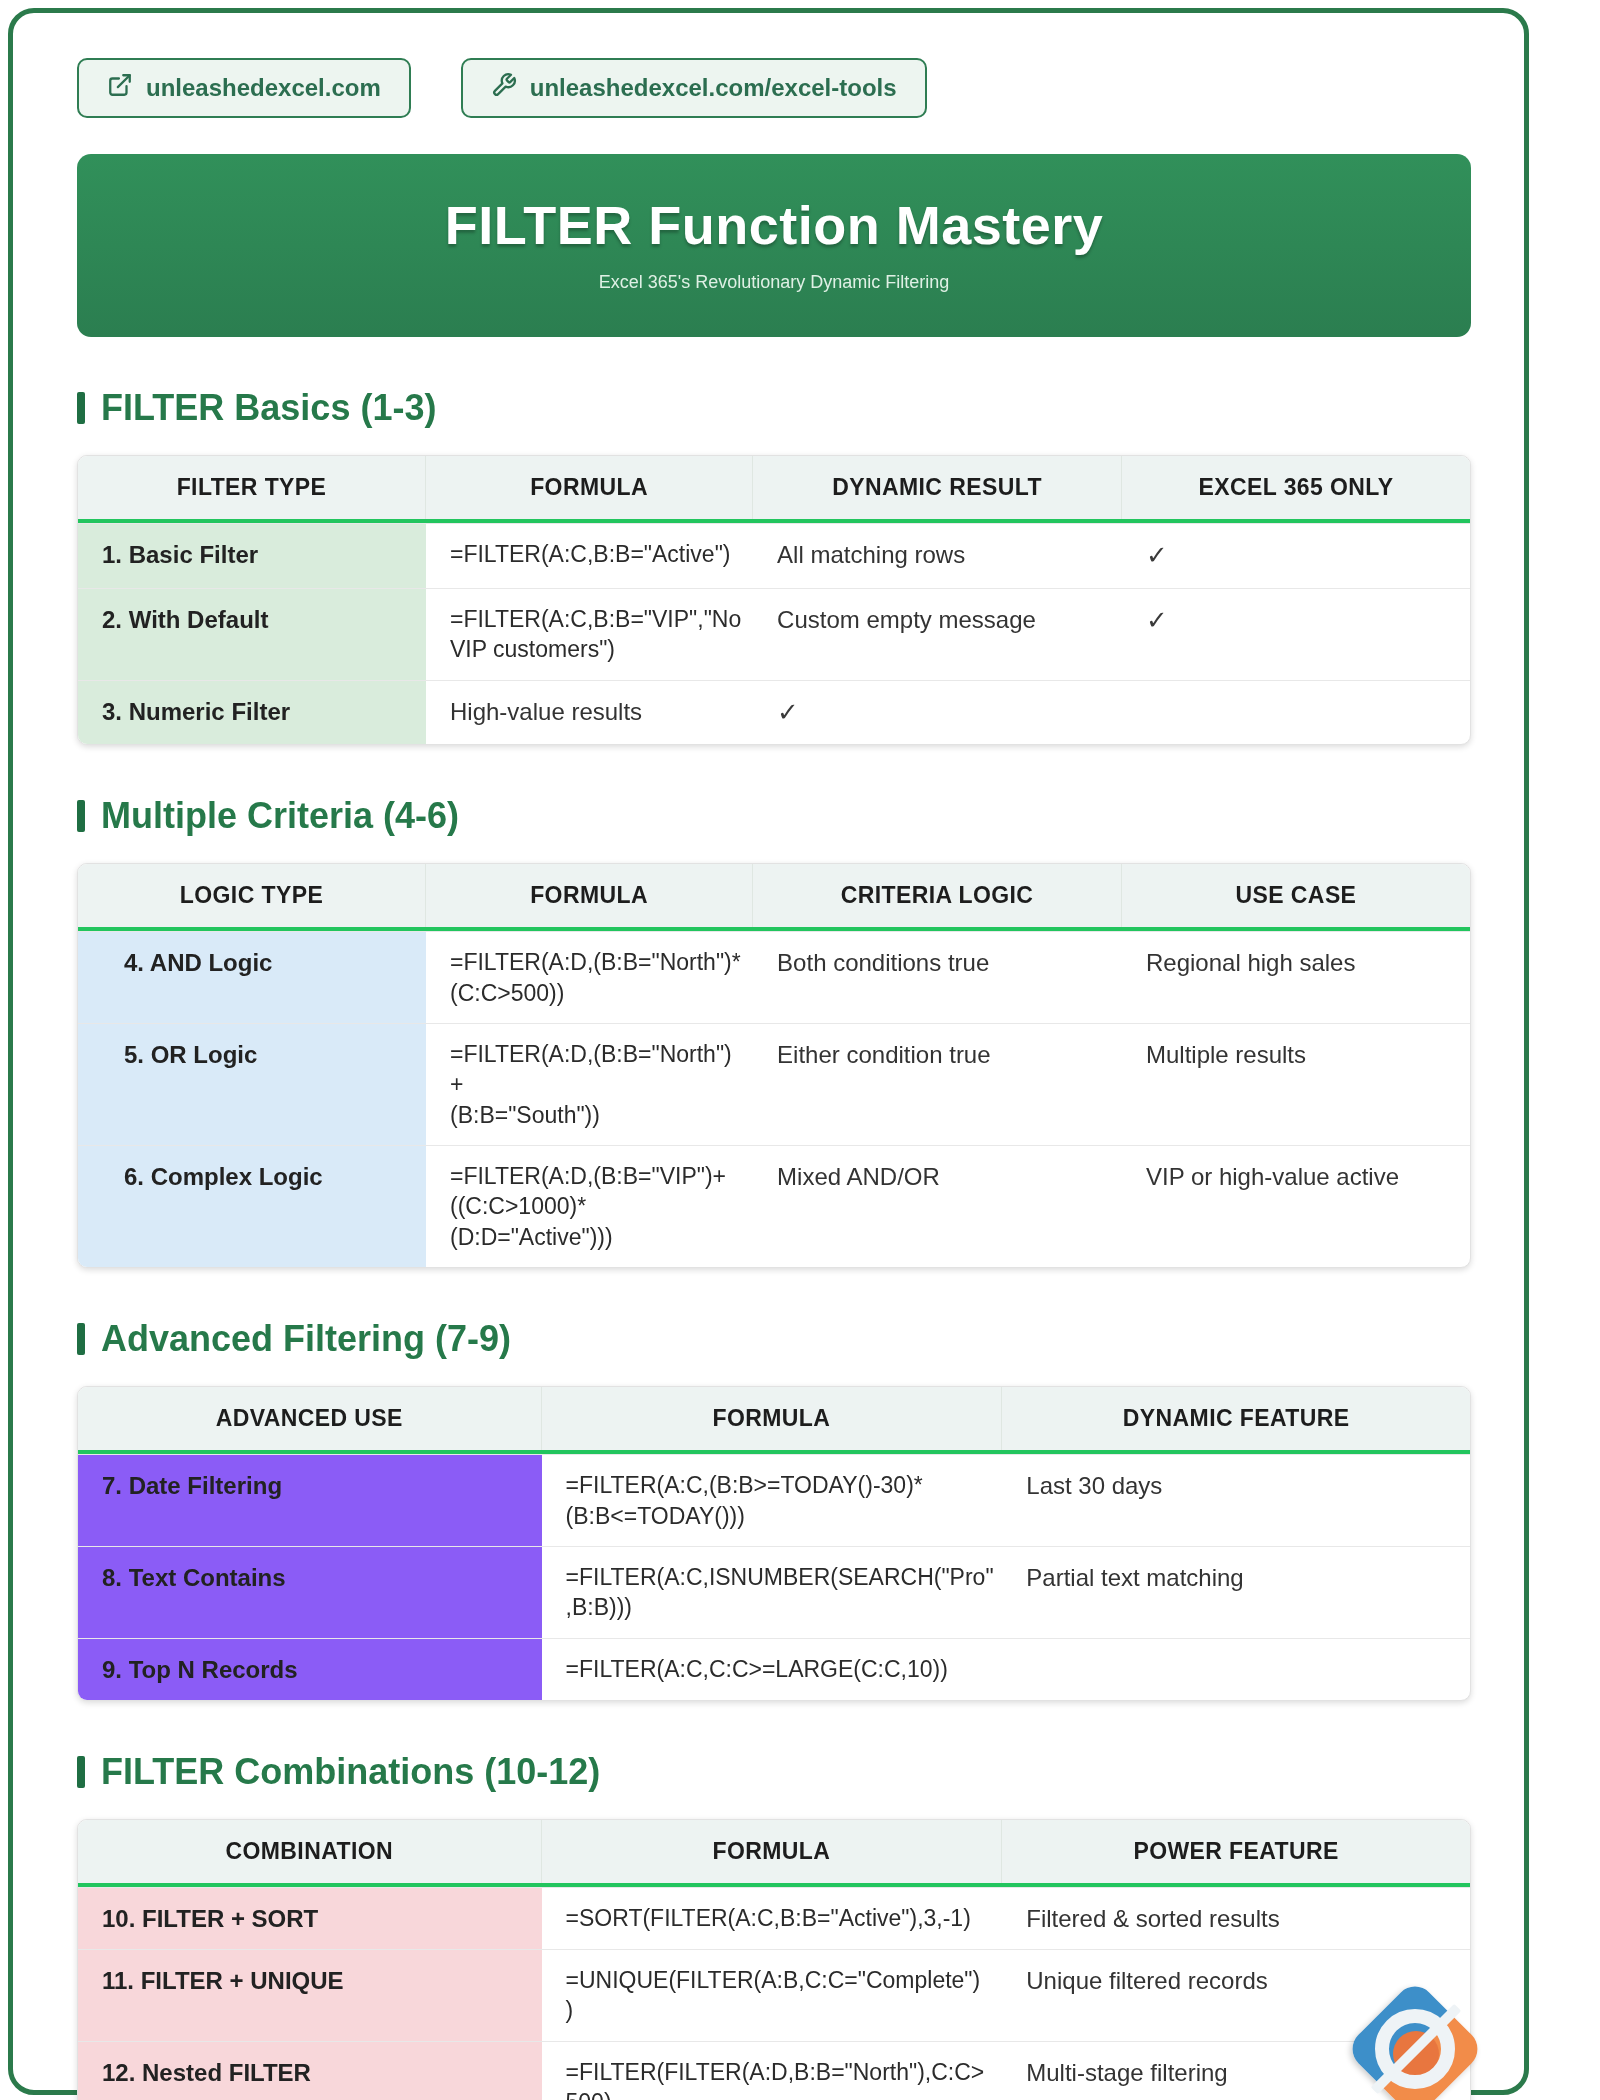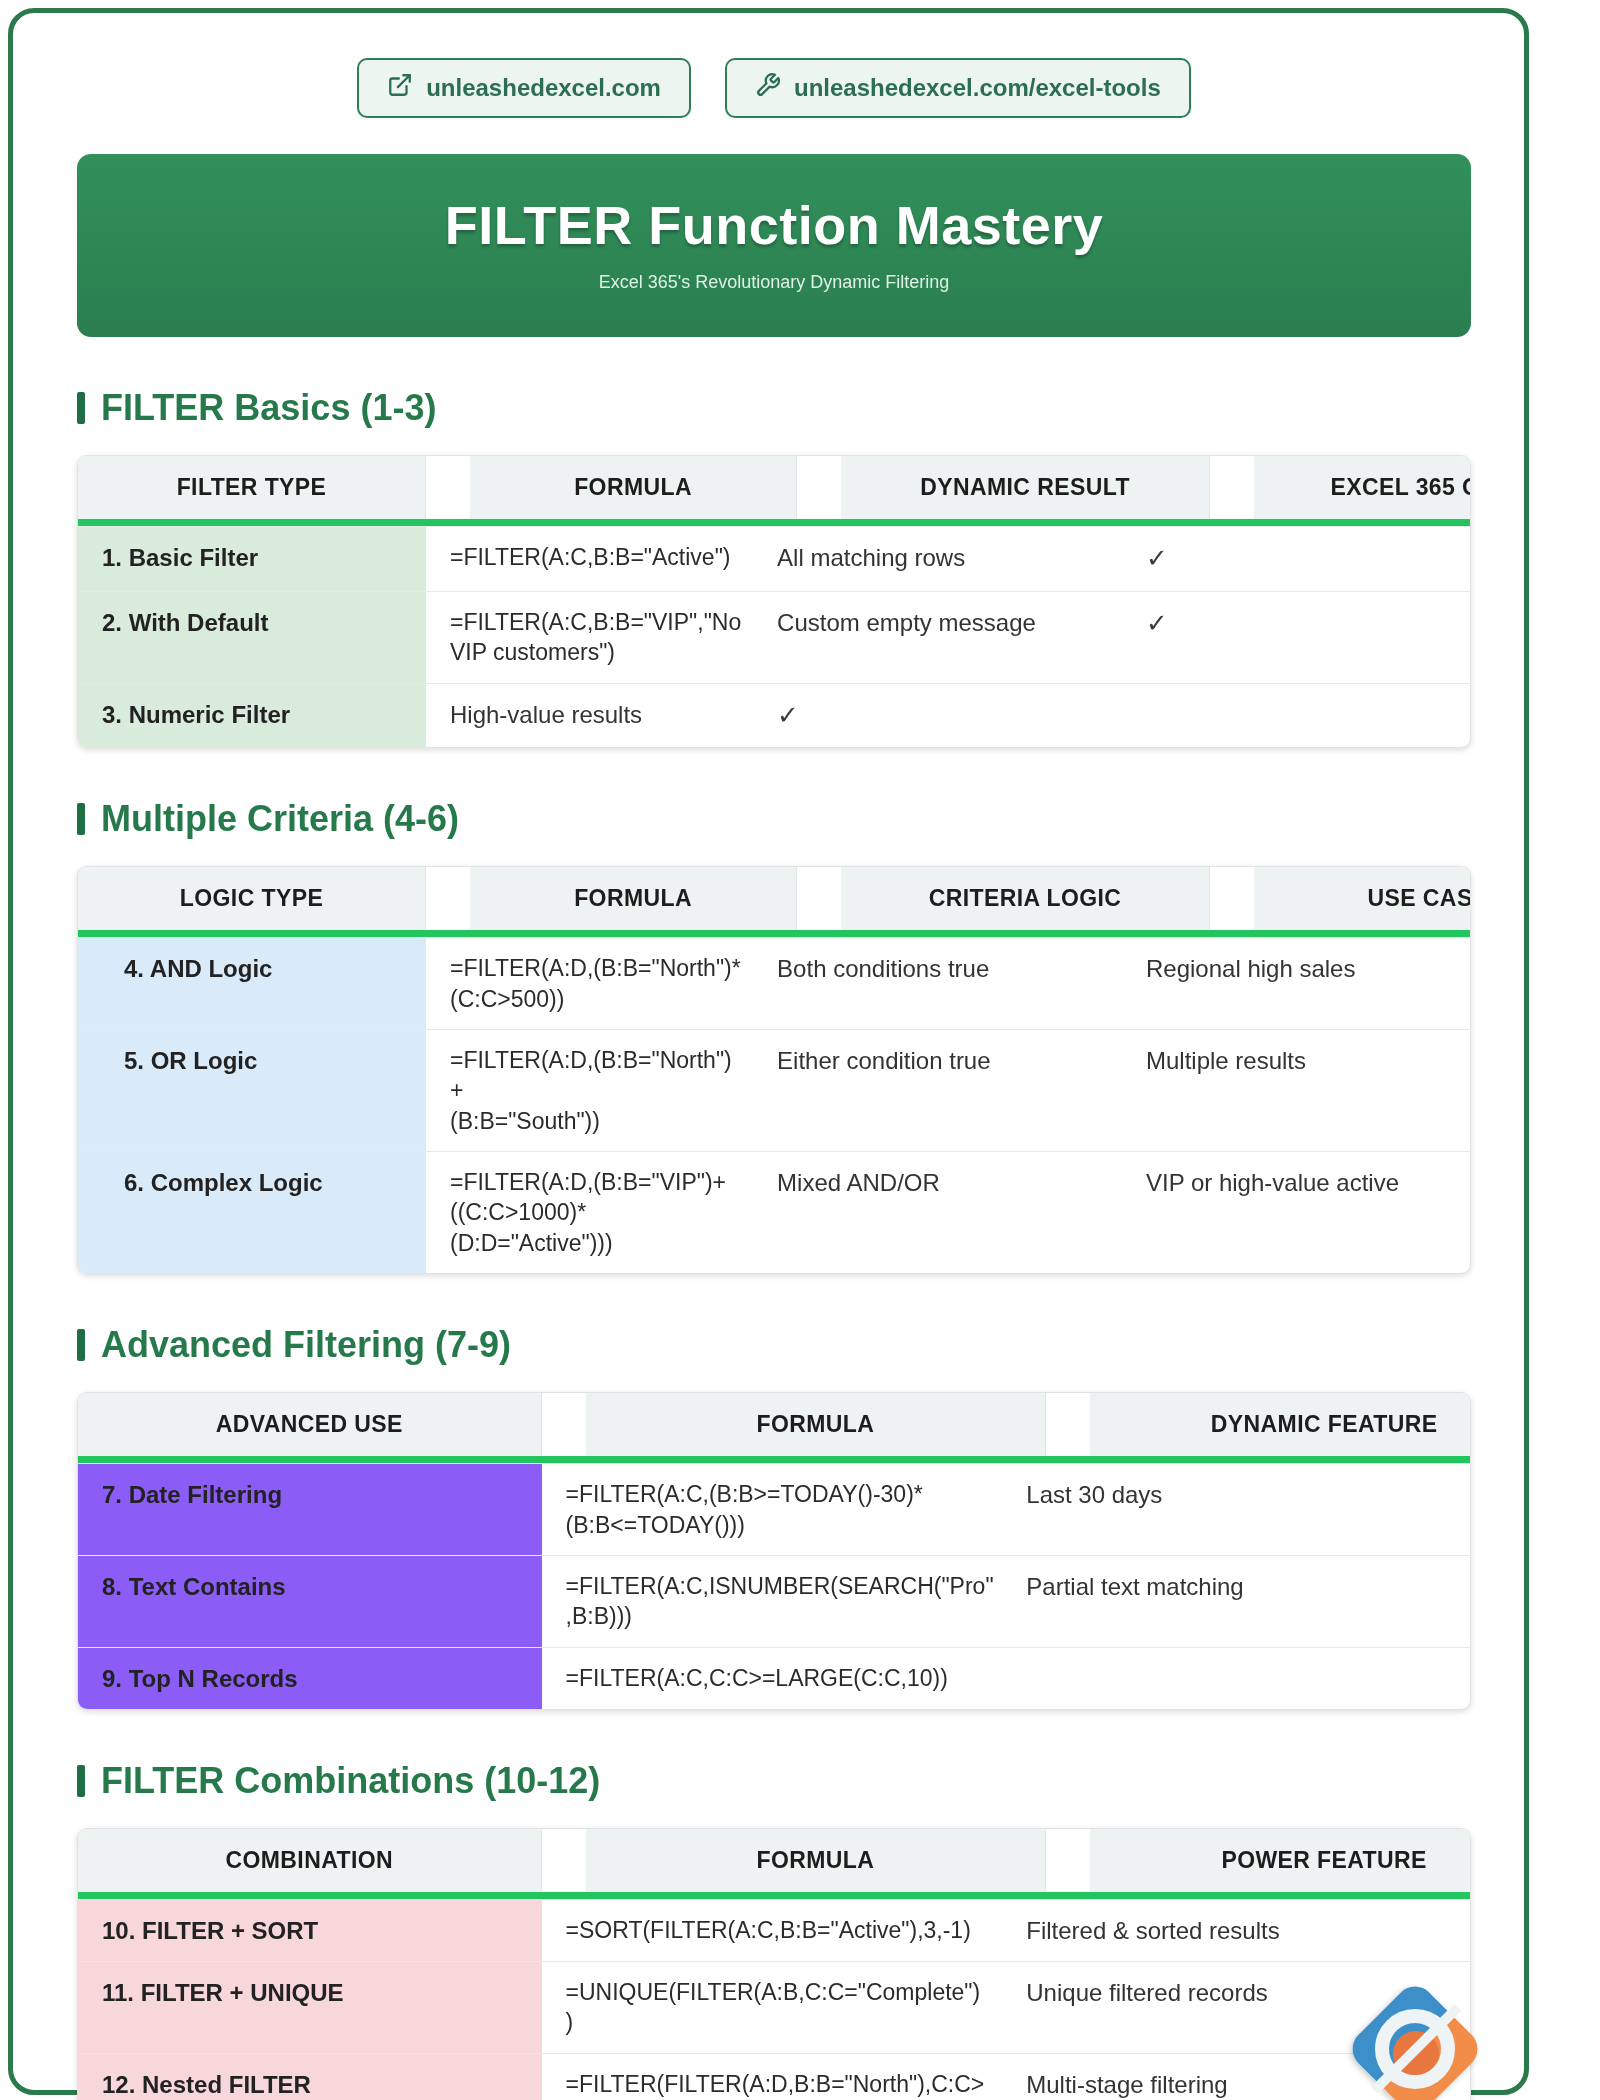--- a/index.html
+++ b/index.html
@@ -8,21 +8,21 @@
     font-family:"Liberation Sans","DejaVu Sans",sans-serif;color:#333;
     position:relative;
   }
   .frame{
     position:absolute;left:8px;top:8px;width:1511px;height:2077px;
     border:5px solid #2b7a4b;border-radius:26px;pointer-events:none;
   }
   .content{position:absolute;left:77px;top:0;width:1394px;}
 
   
-  .badges{margin-top:58px;display:flex;justify-content:center;gap:34px;}
+  .badges{margin-top:58px;display:flex;gap:50px;}
   .badge{
     display:flex;align-items:center;gap:13px;background:#edf5f0;
     border:2px solid #2f7d53;border-radius:10px;padding:12px 28px;
     color:#2c6e50;font-weight:700;font-size:24px;cursor:pointer;
   }
   .badge svg{stroke:#2c6e50;fill:none;stroke-width:2.1;stroke-linecap:round;stroke-linejoin:round;}
 
   
   .banner{
     margin-top:36px;border-radius:14px;text-align:center;
@@ -46,21 +46,21 @@
     box-shadow:0 2px 6px rgba(0,0,0,.14);
   }
   .trow{display:grid;}
   .cols4{grid-template-columns:25% 23.5% 26.5% 25%;}
   .cols3{grid-template-columns:33.3% 33.1% 33.6%;}
   .th{
     background:#edf3f2;text-align:center;font-weight:700;font-size:23px;color:#1d1d1d;
     letter-spacing:.4px;padding:18px 8px;border-right:1px solid #dfe7e2;
   }
   .th:last-child{border-right:none;}
-  .thead{border-bottom:7px solid #22c55e;gap:44px;}
+  .thead{border-bottom:4px solid #22c55e;}
   .body-row{border-top:1px solid #e8e8e8;align-items:start;}
   .body-row:first-of-type{border-top:none;}
   .td{padding:15px 14px 15px 24px;font-size:24px;line-height:1.3;color:#333;}
   .td.label{font-weight:700;color:#222;}
   .td.formula{
     font-size:23px;color:#2b2b2b;white-space:pre-line;word-break:break-all;
     line-height:1.32;padding-right:8px;
   }
   .td.check{font-size:26px;color:#3a3a3a;}
   .s1 .td.label{background:#d9ecdc;height:100%;box-sizing:border-box;}

